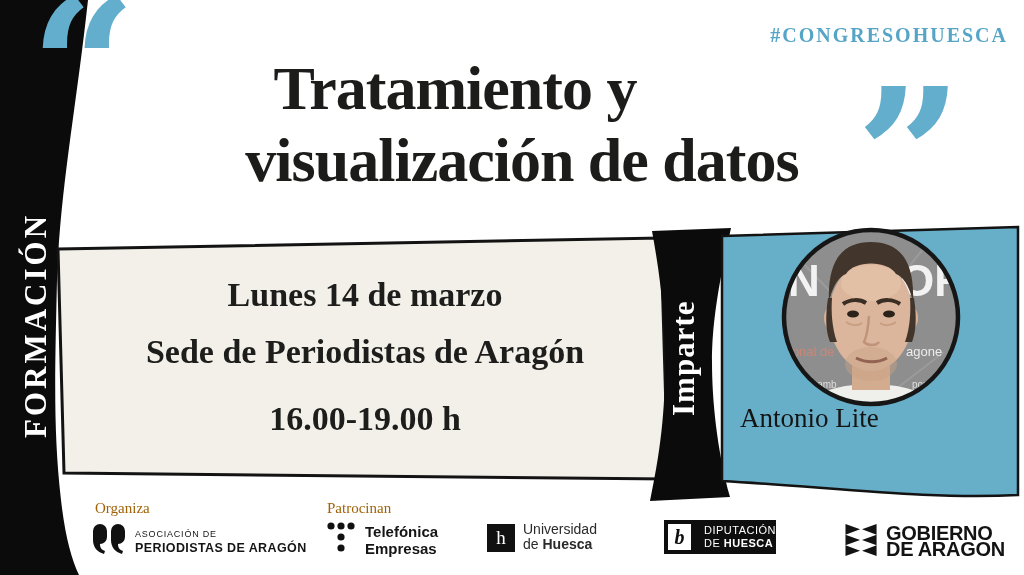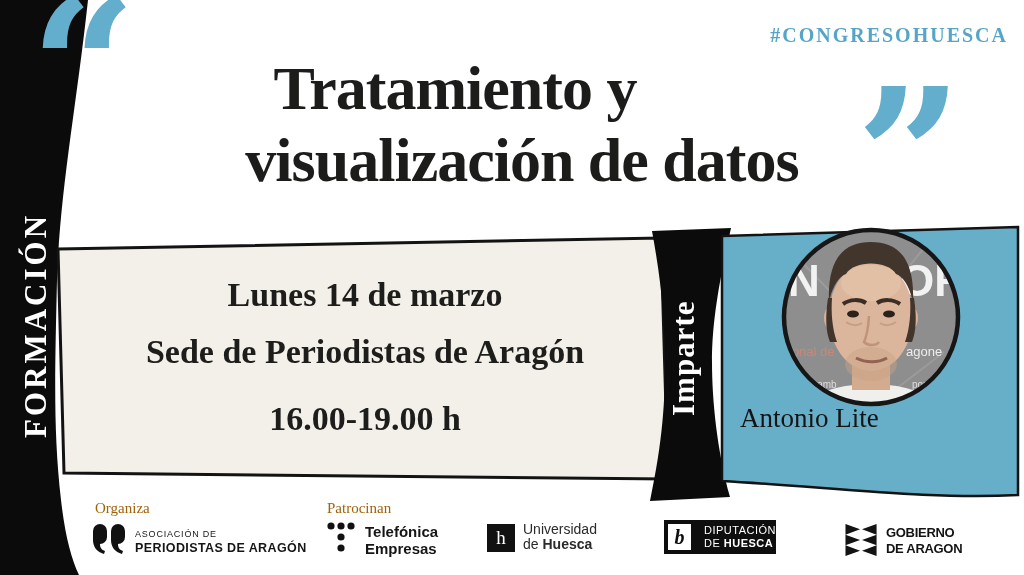--- a/index.html
+++ b/index.html
@@ -48,21 +48,21 @@
             align-items:center;justify-content:center;
             font-family:"Liberation Serif",serif;font-size:19px;}
   .ayto .txt{font-size:14px;line-height:15px;margin-top:0px;color:#2a2a2a;}
   .dip{left:664px;top:520px;}
   .dip-box{width:112px;height:34px;background:#0e0e0e;display:flex;align-items:center;}
   .dip-glyph{width:28px;height:26px;background:#ffffff;margin-left:4px;display:flex;
              align-items:center;justify-content:center;color:#0e0e0e;
              font-family:"Liberation Serif",serif;font-style:italic;font-weight:bold;font-size:20px;}
   .dip .txt{color:#ffffff;font-size:11px;line-height:13px;letter-spacing:0.5px;padding-left:13px;}
   .gob{left:845px;top:523px;gap:7px;}
-  .gob .txt{font-size:13px;font-weight:bold;line-height:16px;letter-spacing:-0.3px;color:#131313;}
+  .gob .txt{font-size:20px;font-weight:bold;line-height:16px;letter-spacing:-0.3px;color:#131313;}
   .bold{font-weight:bold;}
 </style>
 </head>
 <body>
 
 <div class="canvas">
 
   <svg class="bg-svg" viewBox="0 0 1024 575">
 
     <path fill="#0b0b0b" d="M0,0 L88,0 C76,110 60,190 57,280 C55,370 53,430 61,500 C65,535 71,558 79,575 L0,575 Z"></path>

